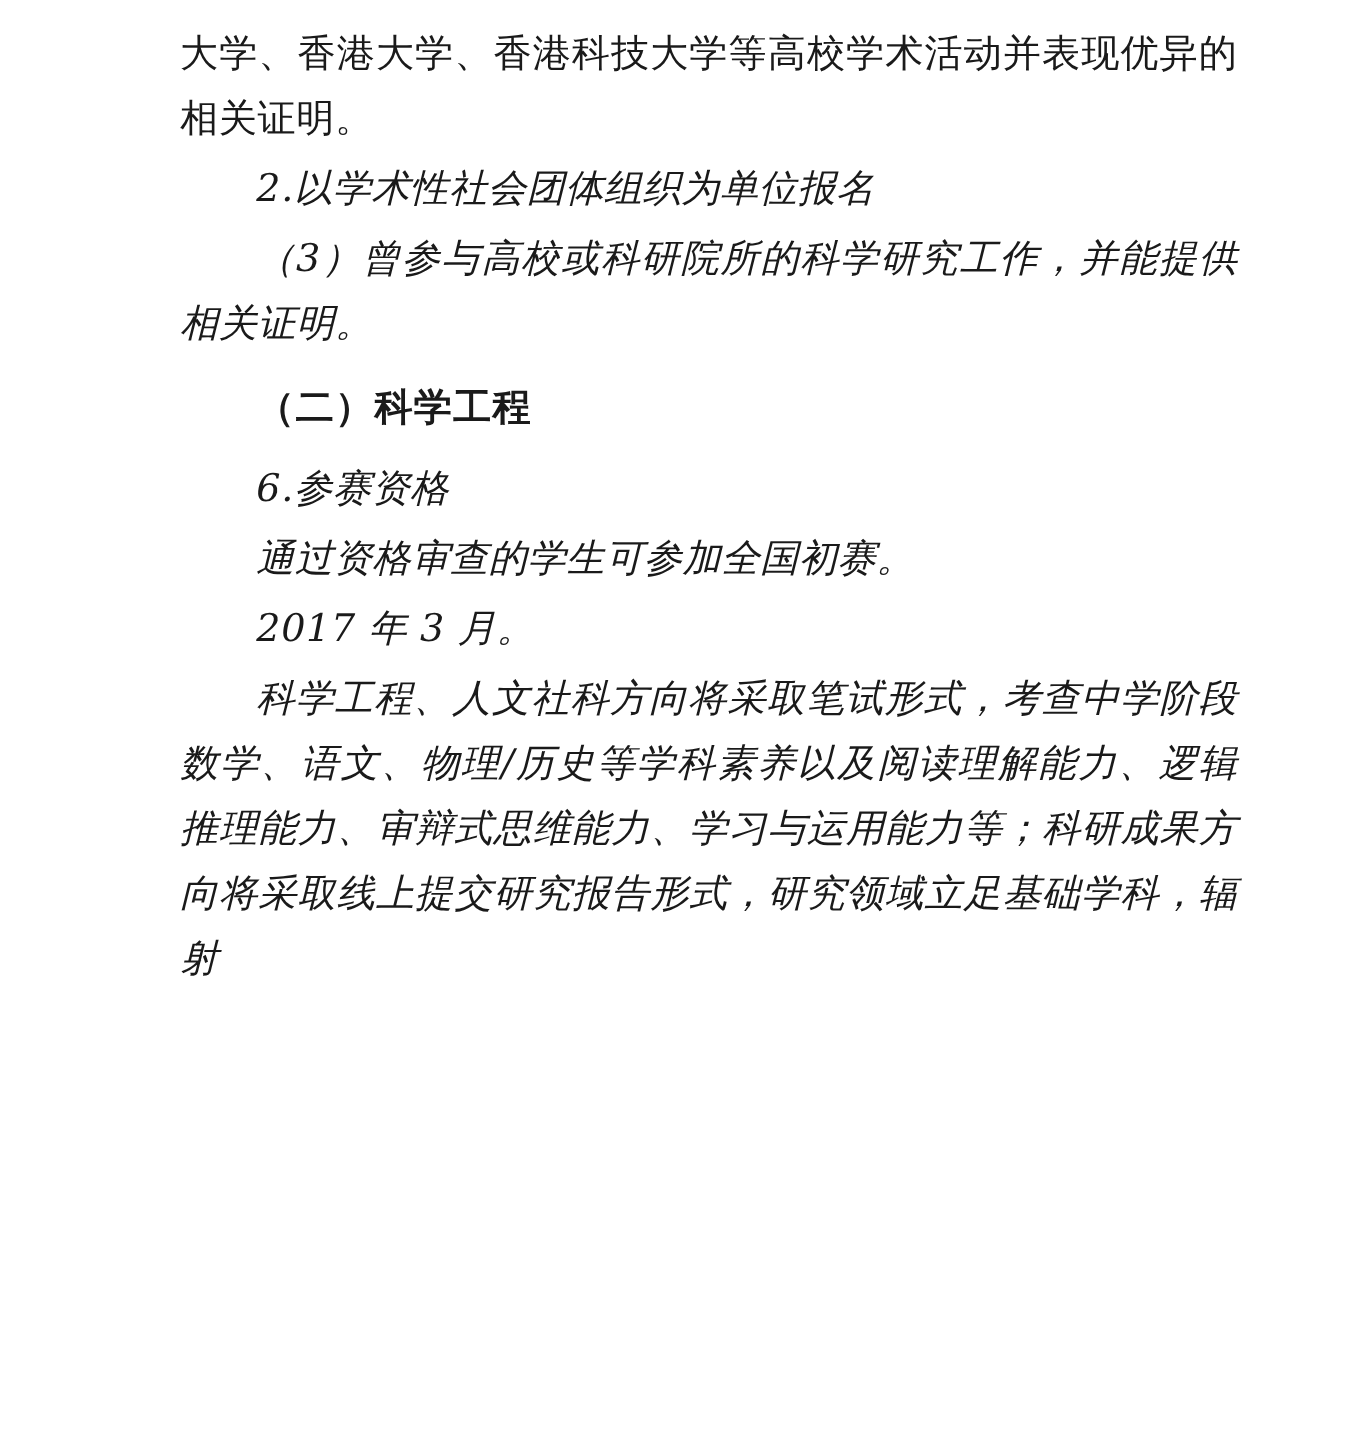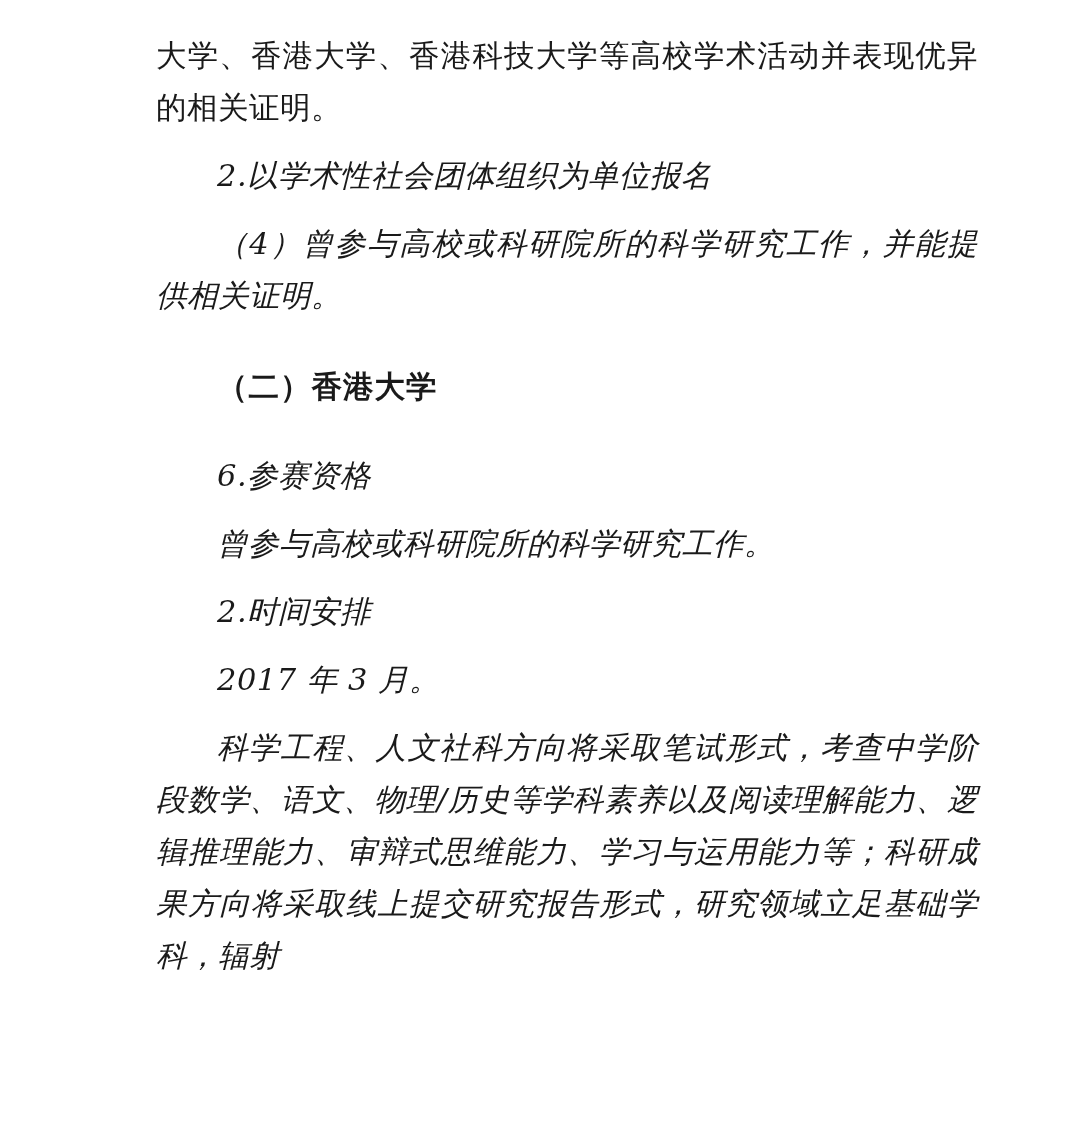--- a/index.html
+++ b/index.html
@@ -22,21 +22,21 @@
     position: relative;
   }
   .doc-body {
     font-size: 30.5px;
     line-height: 52px;
     letter-spacing: 0.5px;
     text-align: justify;
     text-justify: inter-ideograph;
   }
   p {
-    margin: 16px;
+    margin: 4px;
     padding: 0;
     white-space: pre-wrap;
   }
   .indent {
     text-indent: 2em;
     font-style: italic;
   }
   .heading {
     font-weight: bold;
     text-indent: 2em;
@@ -50,34 +50,33 @@
 
 <div class="page">
   <div class="doc-body">
 
     <p class="flow">大学、香港大学、香港科技大学等高校学术活动并表现优异的相关证明。</p>
 
     <p class="indent">2.以学术性社会团体组织为单位报名</p>
 
 
 
-    <p class="indent">（4）曾参与高校或科研院所的科学研究工作，并能提供相关证明。</p>
+    <p class="indent">（3）曾参与高校或科研院所的科学研究工作，并能提供相关证明。</p>
 
 
     <div class="spacer-sm"></div>
 
-    <p class="heading">（二）香港大学</p>
+    <p class="heading">（二）科学工程</p>
 
     <div class="spacer-sm"></div>
 
     <p class="indent">6.参赛资格</p>
 
-    <p class="indent">曾参与高校或科研院所的科学研究工作。</p>
+    <p class="indent">通过资格审查的学生可参加全国初赛。</p>
 
-    <p class="indent">2.时间安排</p>
 
     <p class="indent">2017 年 3 月。</p>
 
 
     <p class="indent">科学工程、人文社科方向将采取笔试形式，考查中学阶段数学、语文、物理/历史等学科素养以及阅读理解能力、逻辑推理能力、审辩式思维能力、学习与运用能力等；科研成果方向将采取线上提交研究报告形式，研究领域立足基础学科，辐射</p>
 
   </div>
 </div>
 
 </body></html>

